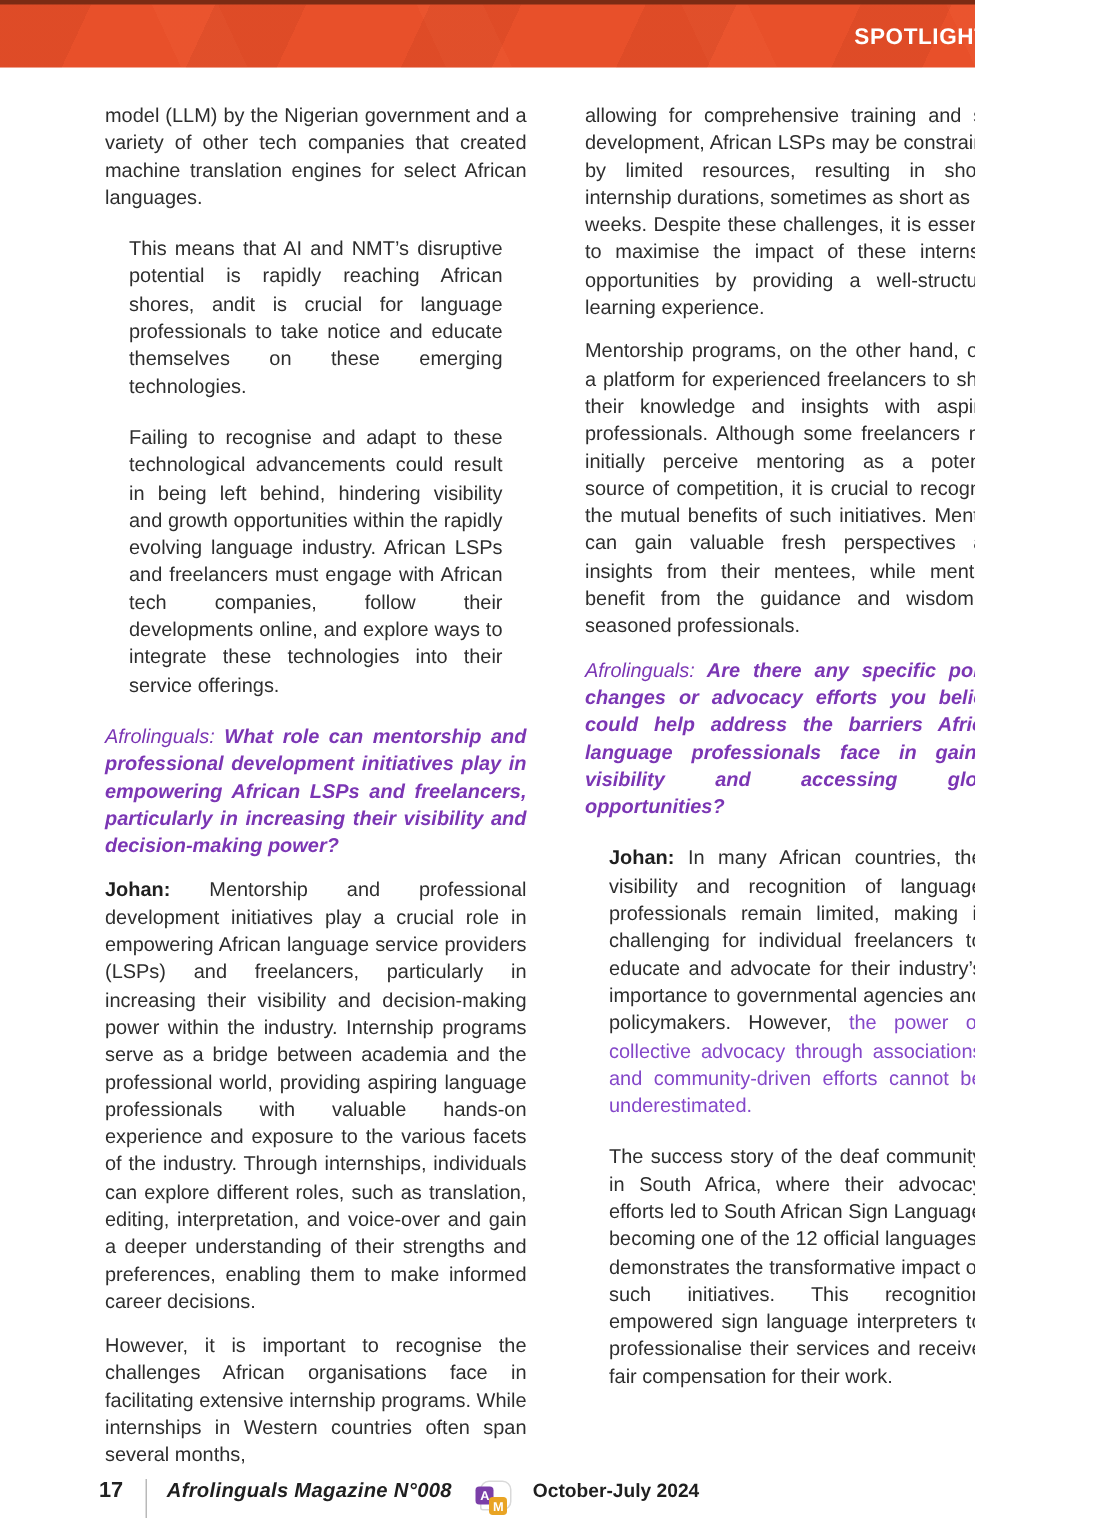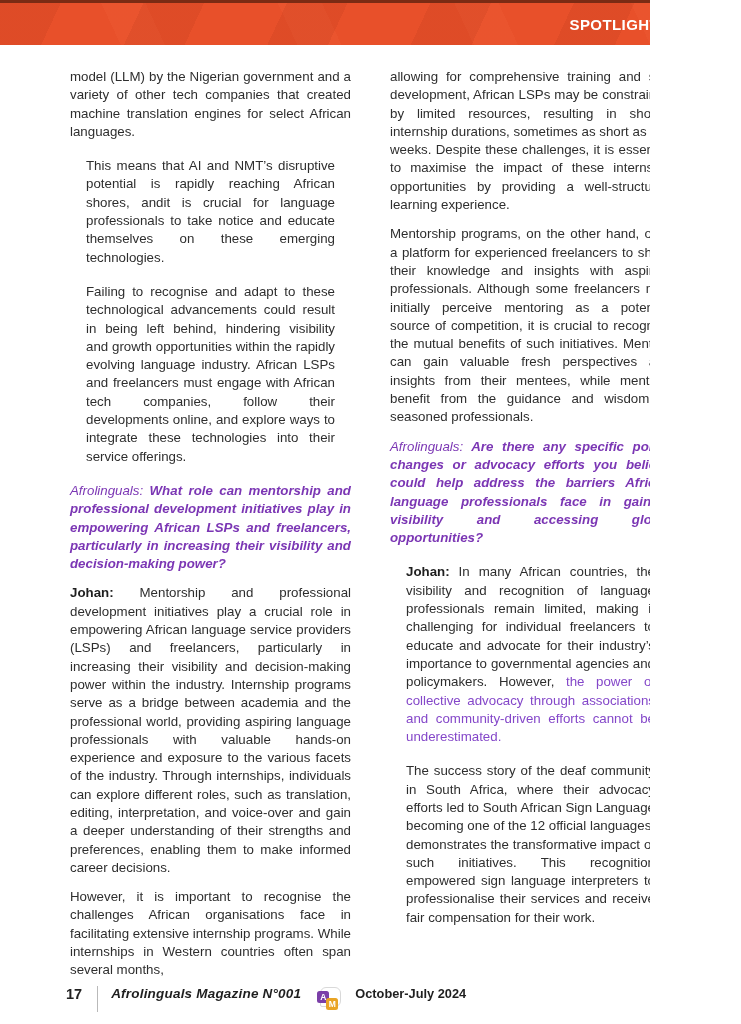--- a/index.html
+++ b/index.html
@@ -167,21 +167,21 @@
         <div class="subline"><span class="speaker">Johan:</span><span>In many African countries, the visibility and recognition of language professionals remain limited, making it challenging for individual freelancers to educate and advocate for their industry’s importance to governmental agencies and policymakers.  However, </span><span class="highlight">the power of collective advocacy through associations and community-driven efforts cannot be underestimated.</span></div>
         <div class="subline">The success story of the deaf community in South Africa, where their advocacy efforts led to South African Sign Language becoming one of the 12 official languages, demonstrates the transformative impact of such initiatives. This recognition empowered sign language interpreters to professionalise their services and receive fair compensation for their work.</div>
       </div>
     </div>
 
   </div>
 
   <div class="footer">
     <span class="page-number">17</span>
     <span class="footer-divider"></span>
-    <span class="magazine-title">Afrolinguals Magazine N°001</span>
+    <span class="magazine-title">Afrolinguals Magazine N°008</span>
     <span class="magazine-logo">
       <span class="logo-cloud"></span>
       <span class="logo-a">A</span>
       <span class="logo-m">M</span>
     </span>
     <span class="issue-date">October-July 2024</span>
   </div>
 
 </div>
 

